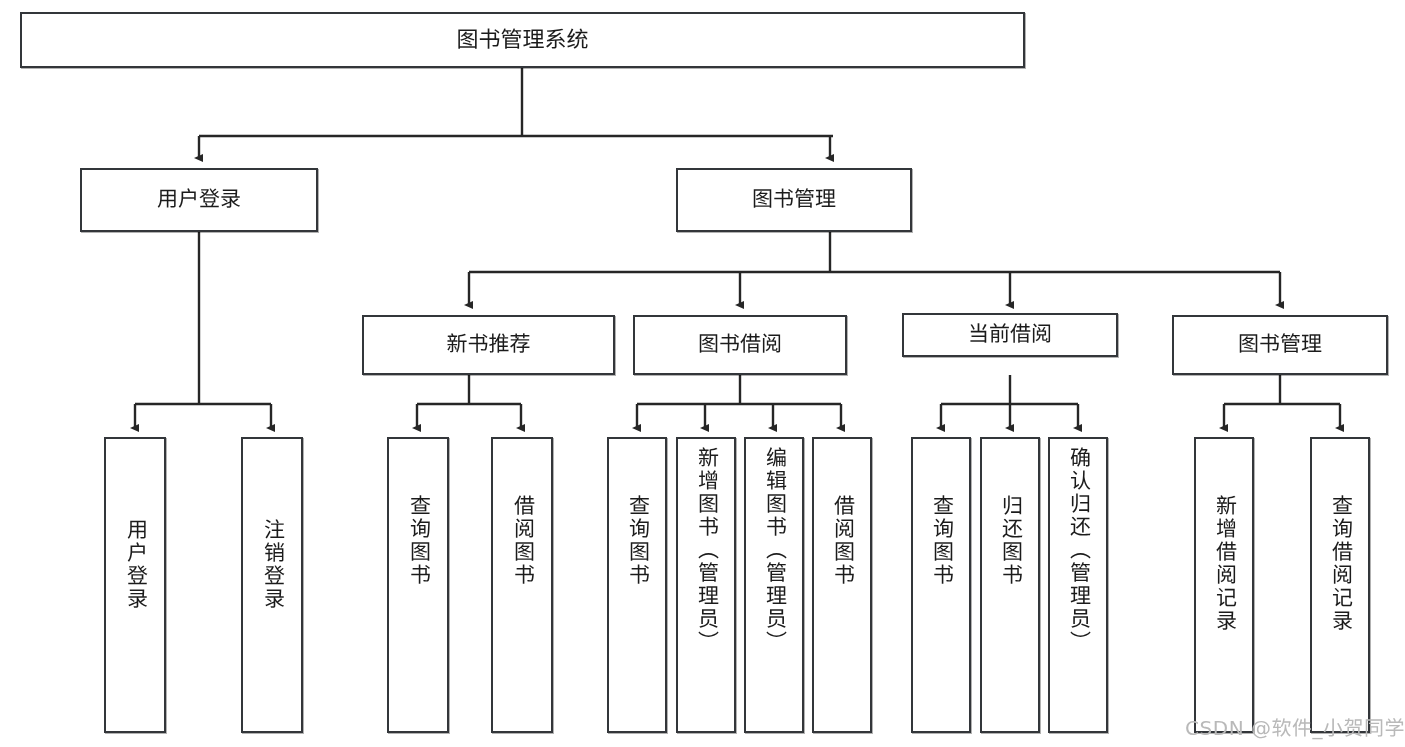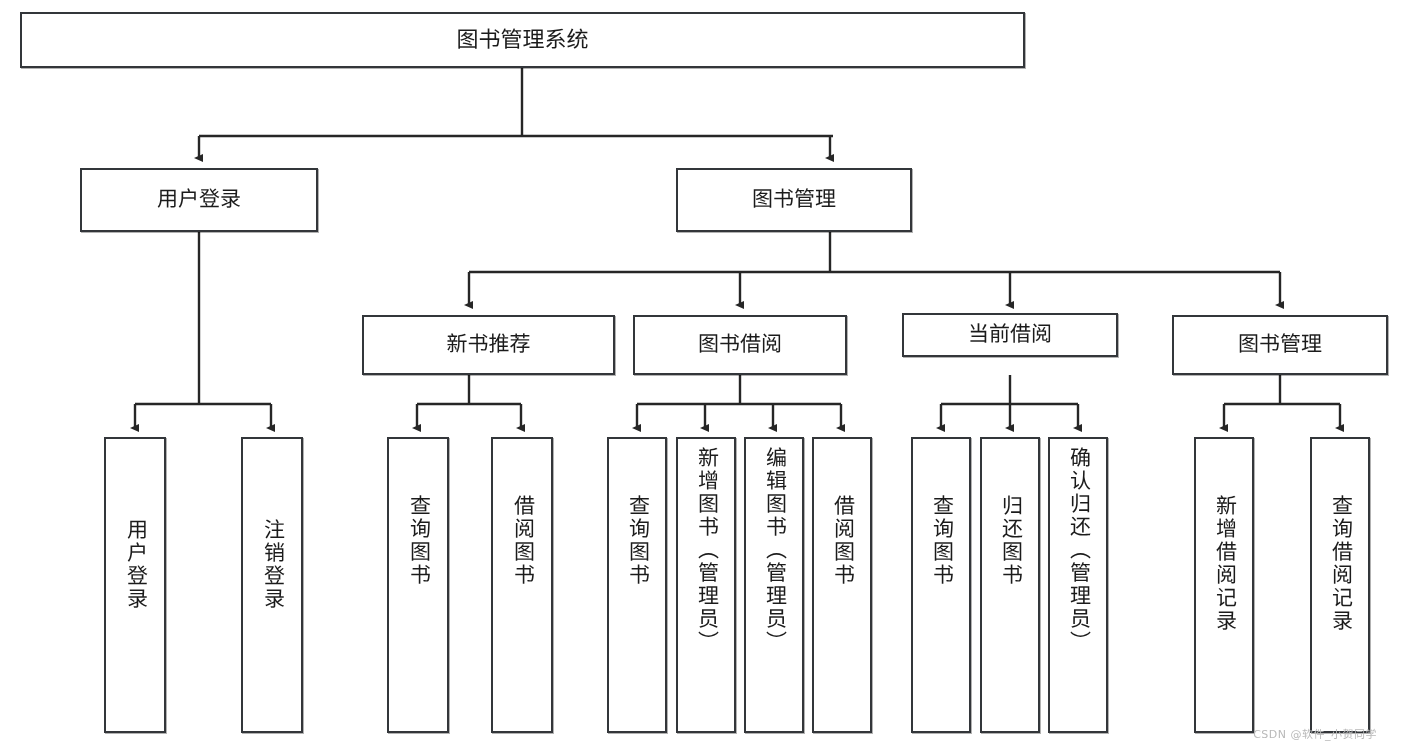--- a/index.html
+++ b/index.html
@@ -69,23 +69,23 @@
     margin-top: 72px;
   }
   .node.v.mid2 .node-label {
     margin-top: 48px;
   }
   .node.v.tall .node-label {
     margin-top: 0px;
   }
   #watermark {
     position: absolute;
-    right: 28px;
+    right: 0;
     bottom: 6px;
-    font-size: 11px;
+    font-size: 20px;
     color: #b9b9b9;
     letter-spacing: 0.5px;
     z-index: 6;
     white-space: nowrap;
     font-family: "DejaVu Sans", "Liberation Sans", sans-serif;
   }
 </style>
 </head>
 <body>
 

